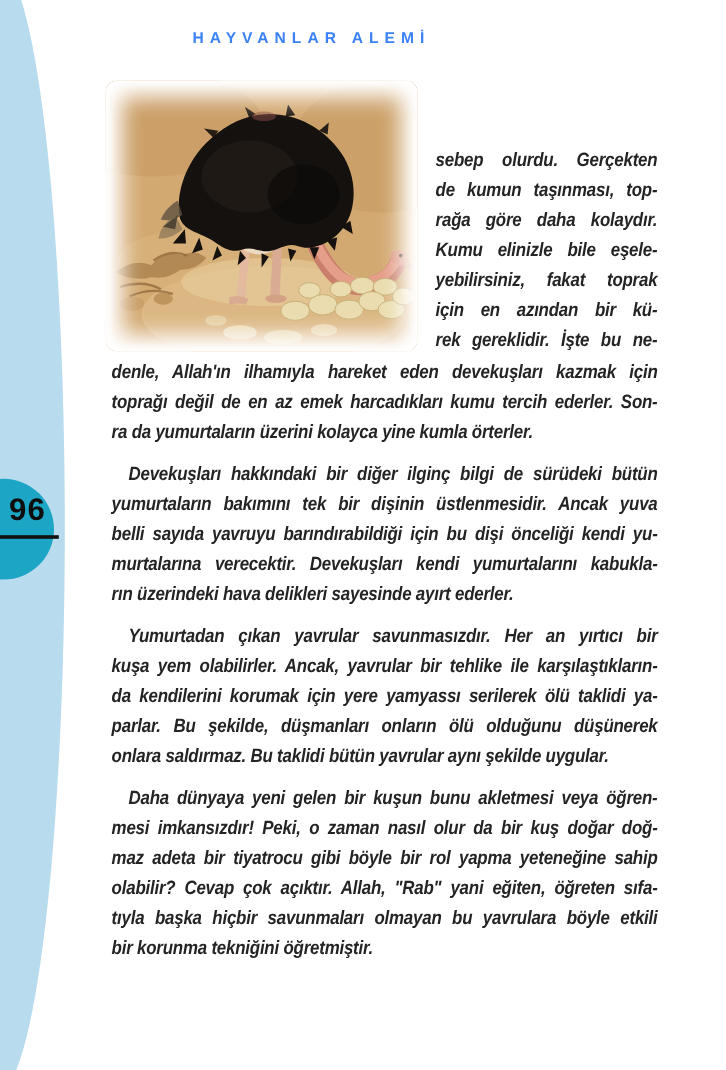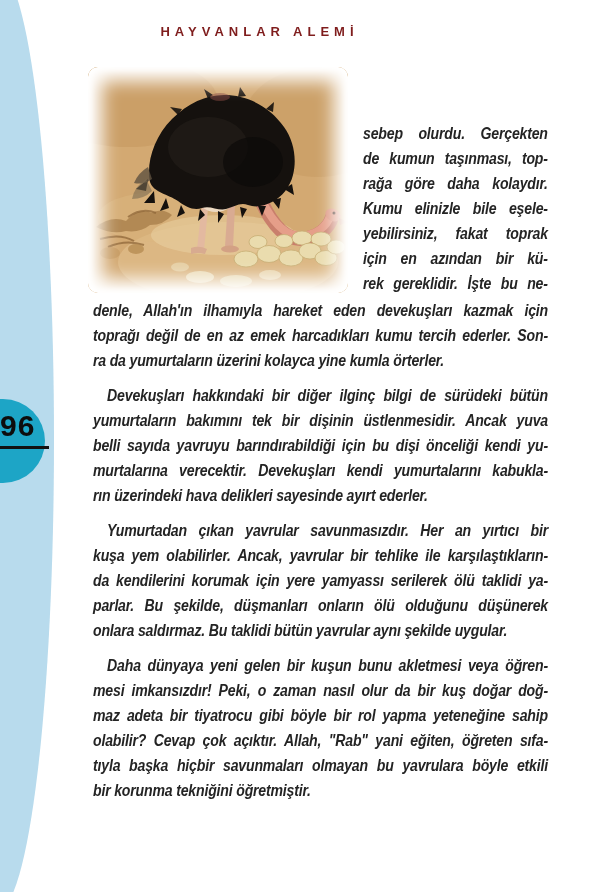--- a/index.html
+++ b/index.html
@@ -10,27 +10,27 @@
   
   .band{
     position:absolute;left:-58px;top:-30px;width:112px;height:940px;
     border-radius:50%;background:#b8dbed;
   }
   .pn-circle{
     position:absolute;left:-39px;top:399px;width:84px;height:84px;
     border-radius:50%;background:#1da5c6;
   }
   .pn{
-    position:absolute;left:0;top:409px;width:46px;
-    font-weight:bold;font-size:30px;color:#0d0d0d;letter-spacing:1px;
+    position:absolute;left:0;top:409px;width:46px;text-align:center;
+    font-weight:bold;font-size:26px;color:#0d0d0d;letter-spacing:1px;
   }
   .pn-rule{position:absolute;left:0;top:446px;width:49px;height:3px;background:#111;}
   .running-head{
     position:absolute;left:0;top:24px;width:519px;text-align:center;
-    font-size:13px;letter-spacing:5px;font-weight:bold;color:#7f1d1d;
+    font-size:13px;letter-spacing:5px;font-weight:bold;color:#3b82f6;
   }
   
   .photo{
     position:absolute;left:88px;top:67px;width:260px;height:226px;margin:0;
     border-radius:10px;overflow:hidden;
   }
   .photo svg{display:block;width:100%;height:100%;}
   .vignette{
     position:absolute;inset:0;border-radius:10px;pointer-events:none;
     box-shadow:inset 0 0 18px 14px #ffffff, inset 0 0 5px 3px rgba(255,255,255,.85);

